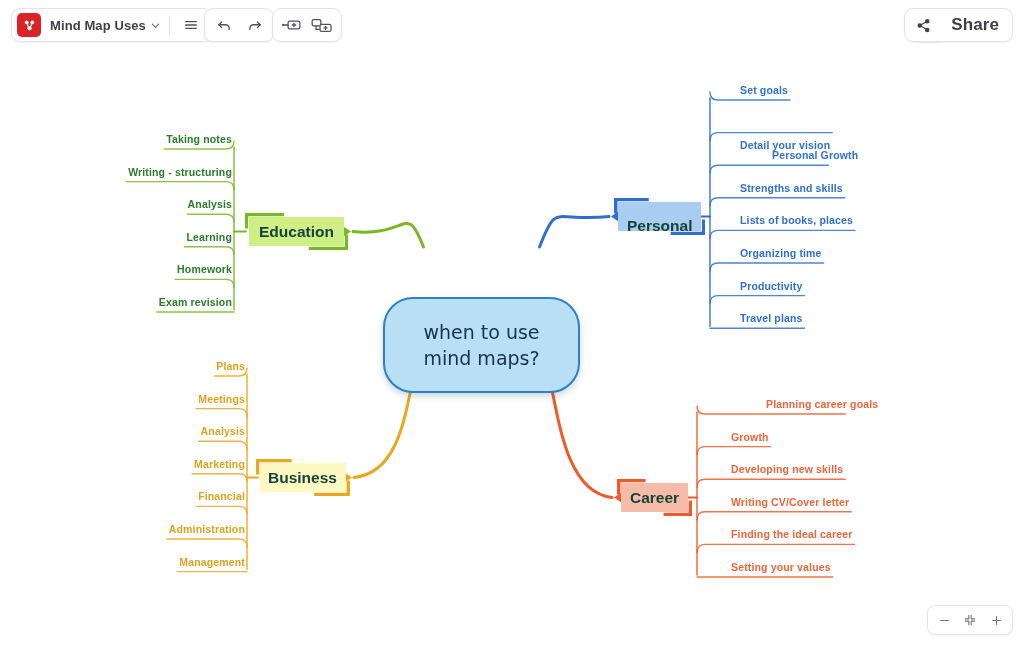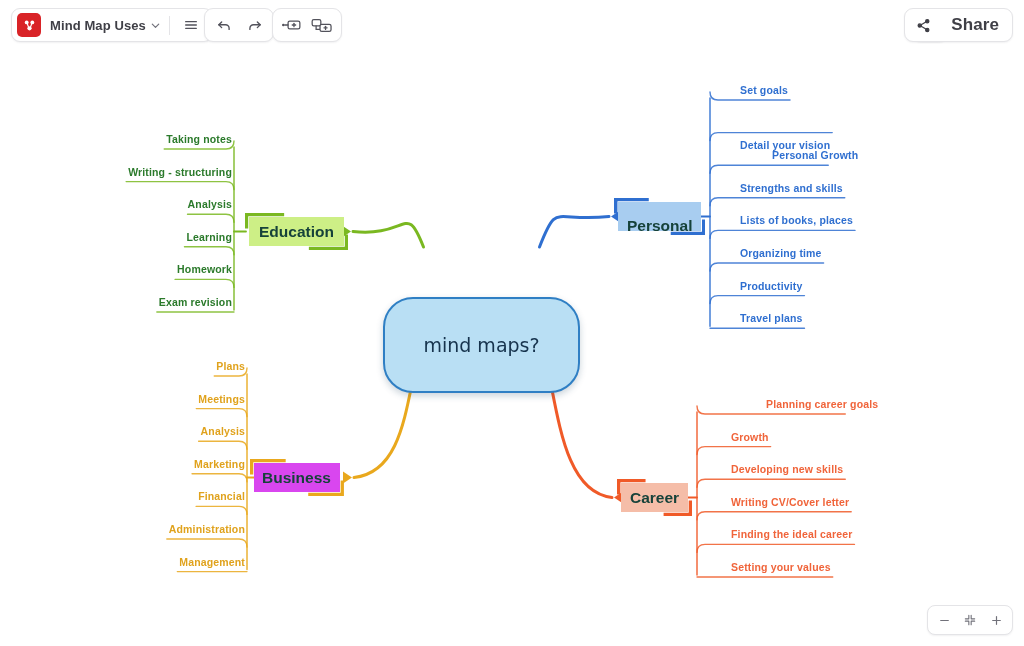--- a/index.html
+++ b/index.html
@@ -317,20 +317,21 @@
       <path d="M686 445.5 L697 445.5" fill="none" stroke="#f05a28" stroke-width="1.8" stroke-linecap="round"></path>
       <path d="M845.28125 362 L705 362 Q 697 362 697 354" fill="none" stroke="#f05a28" stroke-width="1.4" stroke-opacity="0.85" stroke-linecap="round"></path>
       <path d="M770.65625 394.6 L705 394.6 Q 697 394.6 697 402.6" fill="none" stroke="#f05a28" stroke-width="1.4" stroke-opacity="0.85" stroke-linecap="round"></path>
       <path d="M845.28125 427.2 L705 427.2 Q 697 427.2 697 435.2" fill="none" stroke="#f05a28" stroke-width="1.4" stroke-opacity="0.85" stroke-linecap="round"></path>
       <path d="M851.203125 459.8 L705 459.8 Q 697 459.8 697 467.8" fill="none" stroke="#f05a28" stroke-width="1.4" stroke-opacity="0.85" stroke-linecap="round"></path>
       <path d="M854.46875 492.4 L705 492.4 Q 697 492.4 697 500.4" fill="none" stroke="#f05a28" stroke-width="1.4" stroke-opacity="0.85" stroke-linecap="round"></path>
       <path d="M832.71875 525 L697 525" fill="none" stroke="#f05a28" stroke-width="1.4" stroke-opacity="0.85" stroke-linecap="round"></path>
     </svg>
 
   <div id="central" style="background: rgb(185, 223, 244); border-color: rgb(47, 127, 196);">
+    <span>when to use</span>
     <span>mind maps?</span>
   </div>
 
   <div id="nodes">
       <div class="branch-node" style="left: 249px; top: 165px; min-width: 95px; background: rgb(205, 239, 134);">
         <svg class="bracket" viewBox="0 0 103 37" preserveAspectRatio="none">
           <path d="M1.6 15.54 L1.6 1.6 L39.14 1.6" fill="none" stroke="#7ab821" stroke-width="3.2"></path>
           <path d="M101.4 21.459999999999997 L101.4 35.4 L63.86 35.4" fill="none" stroke="#7ab821" stroke-width="3.2"></path>
         </svg>
         <span style="position: relative;">Education</span>
@@ -349,21 +350,21 @@
         <span style="position: relative; margin-top: 19px;">Personal</span>
       </div>
       <div class="sub" style="top: 32px; color: rgb(47, 111, 208); left: 740px;">Set goals</div>
       <div class="sub" style="top: 64.6px; color: rgb(47, 111, 208); left: 740px; margin-top: 22px;">Detail your vision</div>
       <div class="sub" style="top: 97.2px; color: rgb(47, 111, 208); left: 740px; margin-left: 32px;">Personal Growth</div>
       <div class="sub" style="top: 129.8px; color: rgb(47, 111, 208); left: 740px;">Strengths and skills</div>
       <div class="sub" style="top: 162.4px; color: rgb(47, 111, 208); left: 740px;">Lists of books, places</div>
       <div class="sub" style="top: 195px; color: rgb(47, 111, 208); left: 740px;">Organizing time</div>
       <div class="sub" style="top: 227.6px; color: rgb(47, 111, 208); left: 740px;">Productivity</div>
       <div class="sub" style="top: 260.2px; color: rgb(47, 111, 208); left: 740px;">Travel plans</div>
-      <div class="branch-node" style="left: 254px; top: 411px; min-width: 84px; background: #d946ef; padding-left: 8px;">
+      <div class="branch-node" style="left: 260px; top: 411px; min-width: 84px; background: #fef9c3; padding-left: 8px;">
         <svg class="bracket" viewBox="0 0 92 37" preserveAspectRatio="none">
           <path d="M1.6 15.54 L1.6 1.6 L34.96 1.6" fill="none" stroke="#e9a81d" stroke-width="3.2"></path>
           <path d="M90.4 21.459999999999997 L90.4 35.4 L57.04 35.4" fill="none" stroke="#e9a81d" stroke-width="3.2"></path>
         </svg>
         <span style="position: relative;">Business</span>
       </div>
       <div class="sub" style="top: 308px; color: rgb(224, 162, 28); right: 779px; text-align: right;">Plans</div>
       <div class="sub" style="top: 340.6px; color: rgb(224, 162, 28); right: 779px; text-align: right;">Meetings</div>
       <div class="sub" style="top: 373.2px; color: rgb(224, 162, 28); right: 779px; ">Analysis</div>
       <div class="sub" style="top: 405.8px; color: rgb(224, 162, 28); right: 779px; text-align: right;">Marketing</div>

